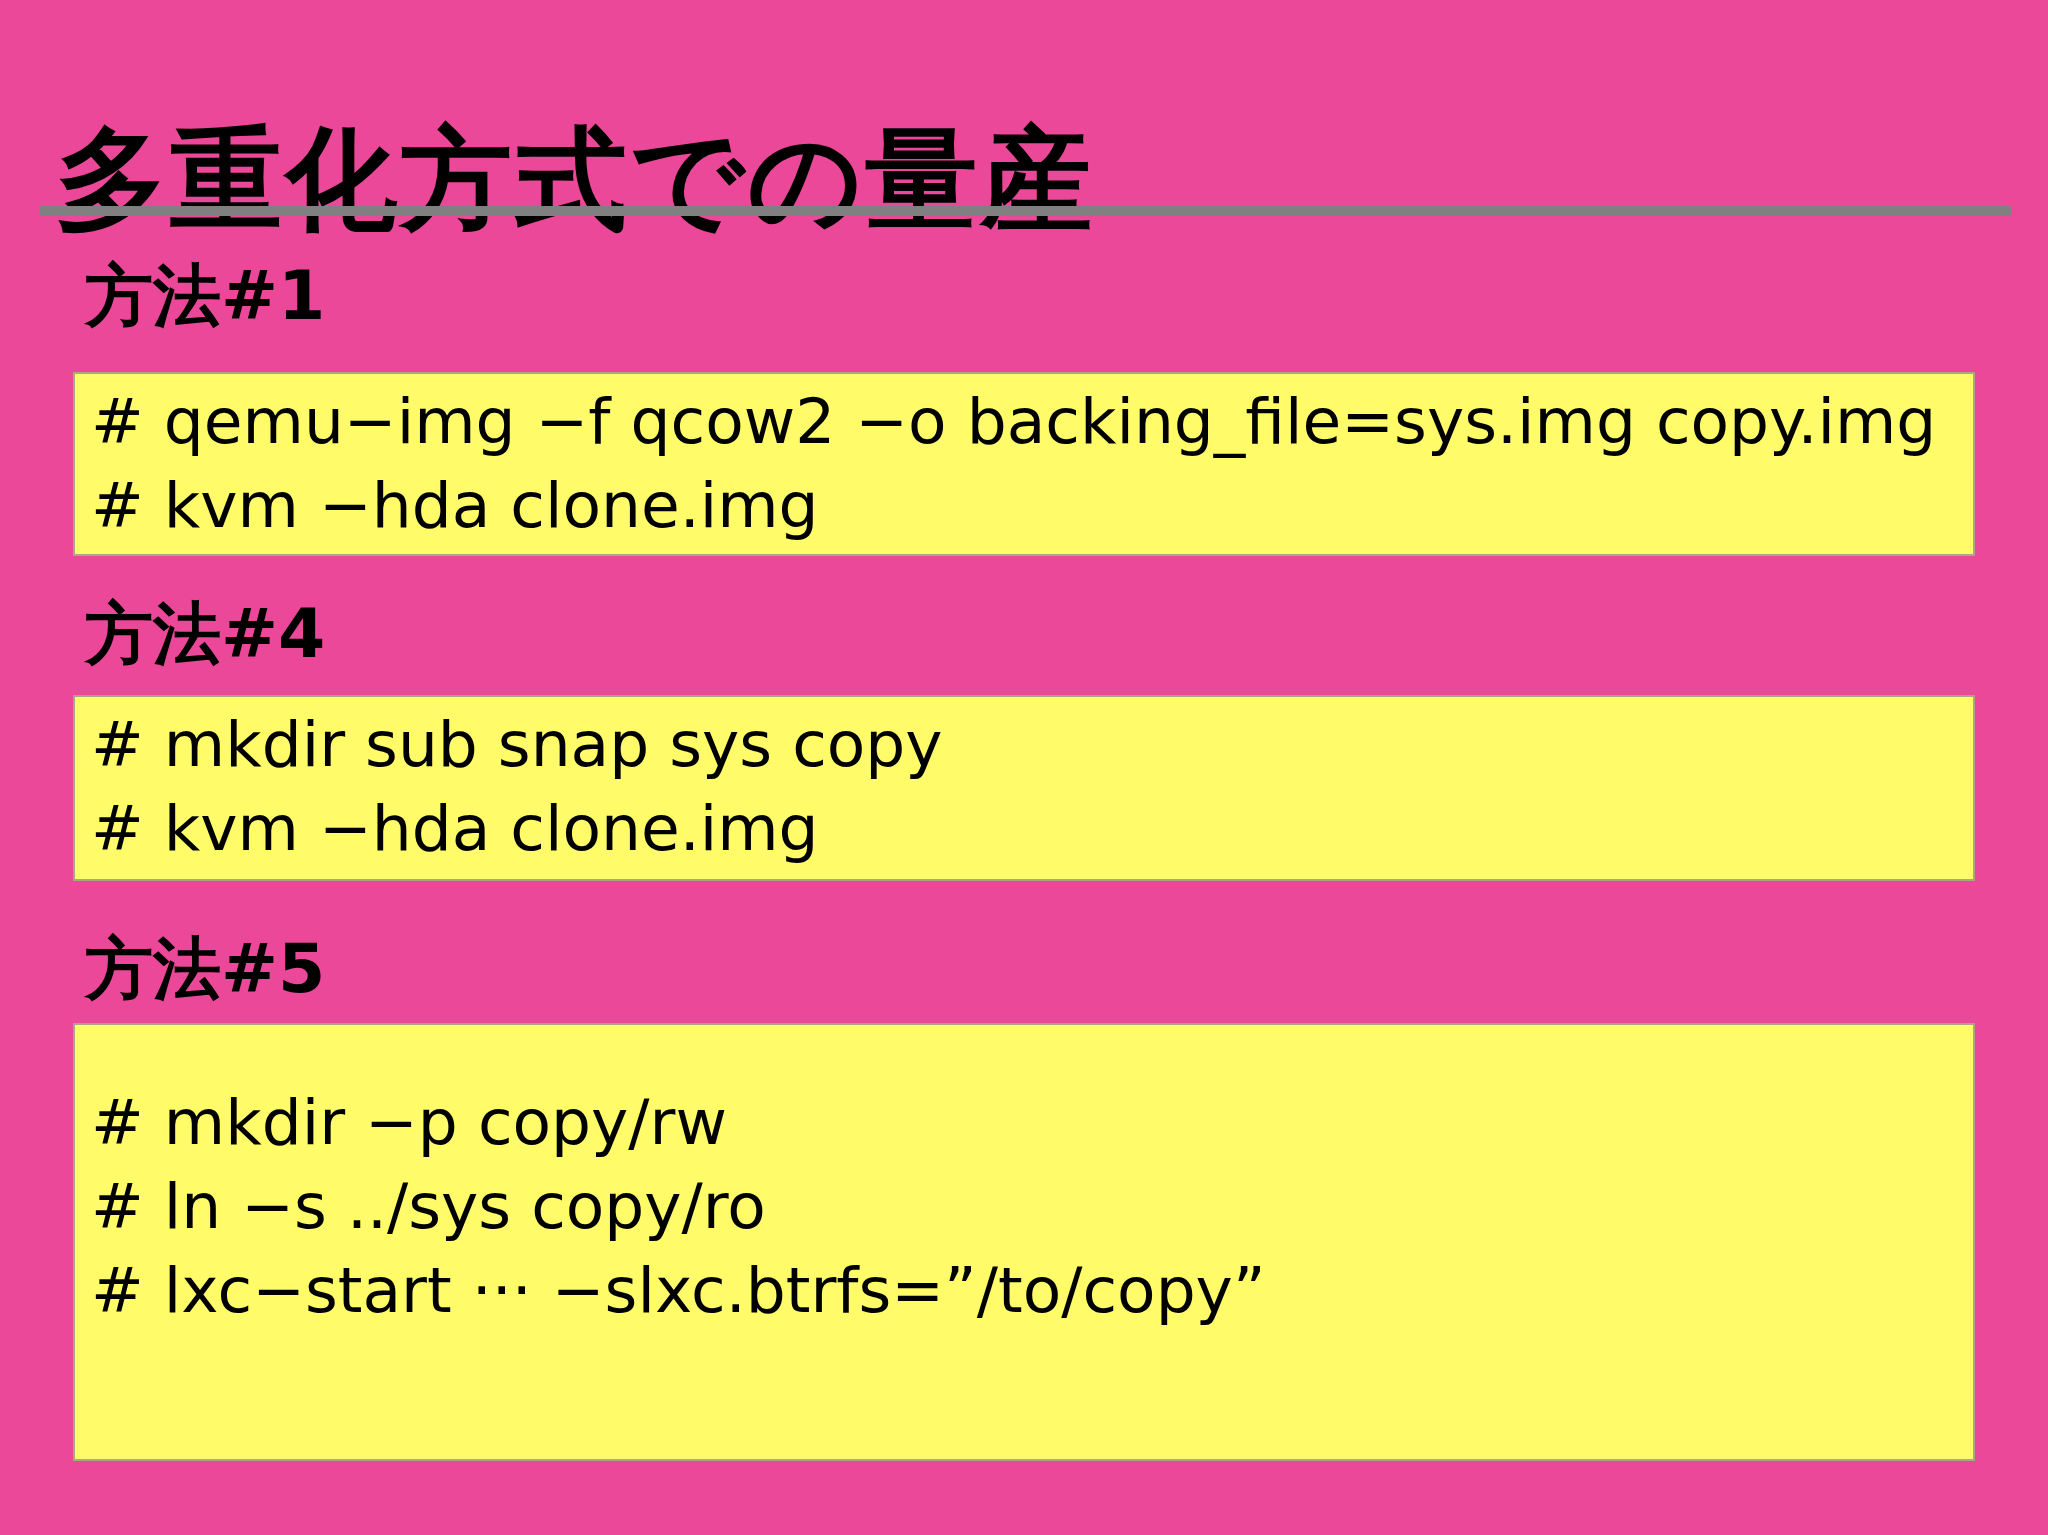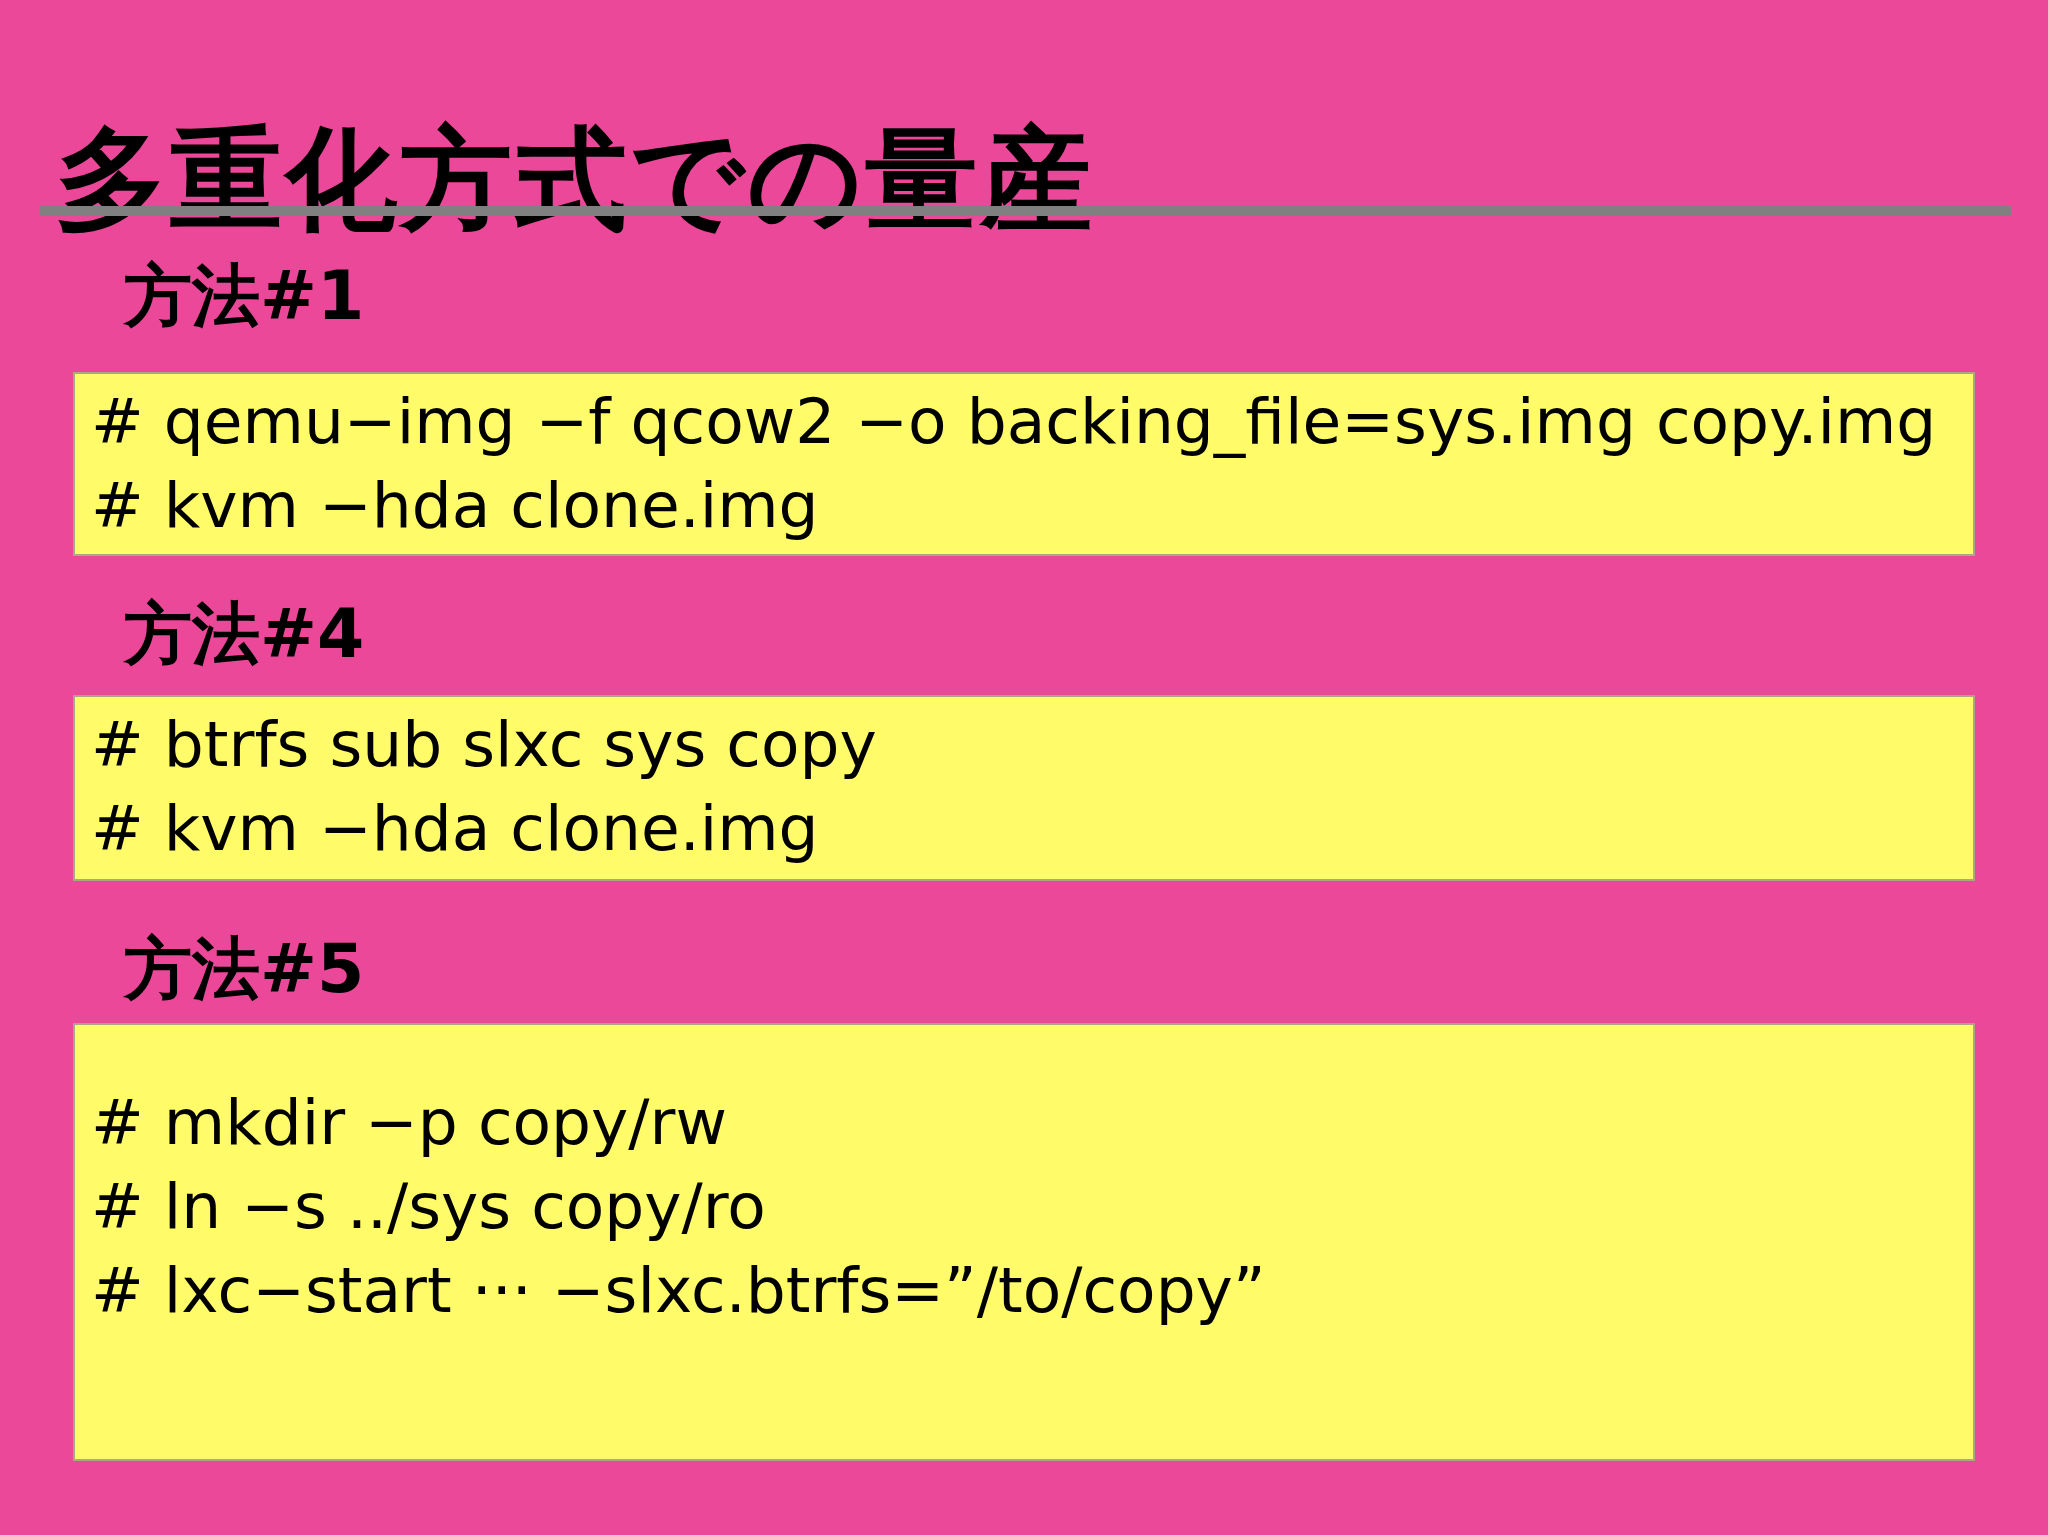--- a/index.html
+++ b/index.html
@@ -36,21 +36,20 @@
     height: 10px;
     background: #808080;
   }
   .section-label {
     position: absolute;
     left: 85px;
     font-size: 68px;
     font-weight: bold;
     line-height: 1;
     white-space: nowrap;
-    margin-left: 39px;
   }
   .label-1 { top: 262px; }
   .label-2 { top: 600px; }
   .label-3 { top: 935px; }
   .code-box {
     position: absolute;
     left: 73px;
     width: 1866px;
     background: #FFFB69;
     border: 2px solid #A9A885;
@@ -77,21 +76,21 @@
   <div class="title-rule"></div>
 
   <div class="section-label label-1">方法#1</div>
   <div class="code-box box-1">
     <div class="code-line"># qemu−img −f qcow2 −o backing_file=sys.img copy.img</div>
     <div class="code-line"># kvm −hda clone.img</div>
   </div>
 
   <div class="section-label label-2">方法#4</div>
   <div class="code-box box-2">
-    <div class="code-line"># btrfs sub slxc sys copy</div>
+    <div class="code-line"># mkdir sub snap sys copy</div>
     <div class="code-line"># kvm −hda clone.img</div>
   </div>
 
   <div class="section-label label-3">方法#5</div>
   <div class="code-box box-3">
     <div class="code-line"># mkdir −p copy/rw</div>
     <div class="code-line"># ln −s ../sys copy/ro</div>
     <div class="code-line"># lxc−start ··· −slxc.btrfs=”/to/copy”</div>
   </div>
 

